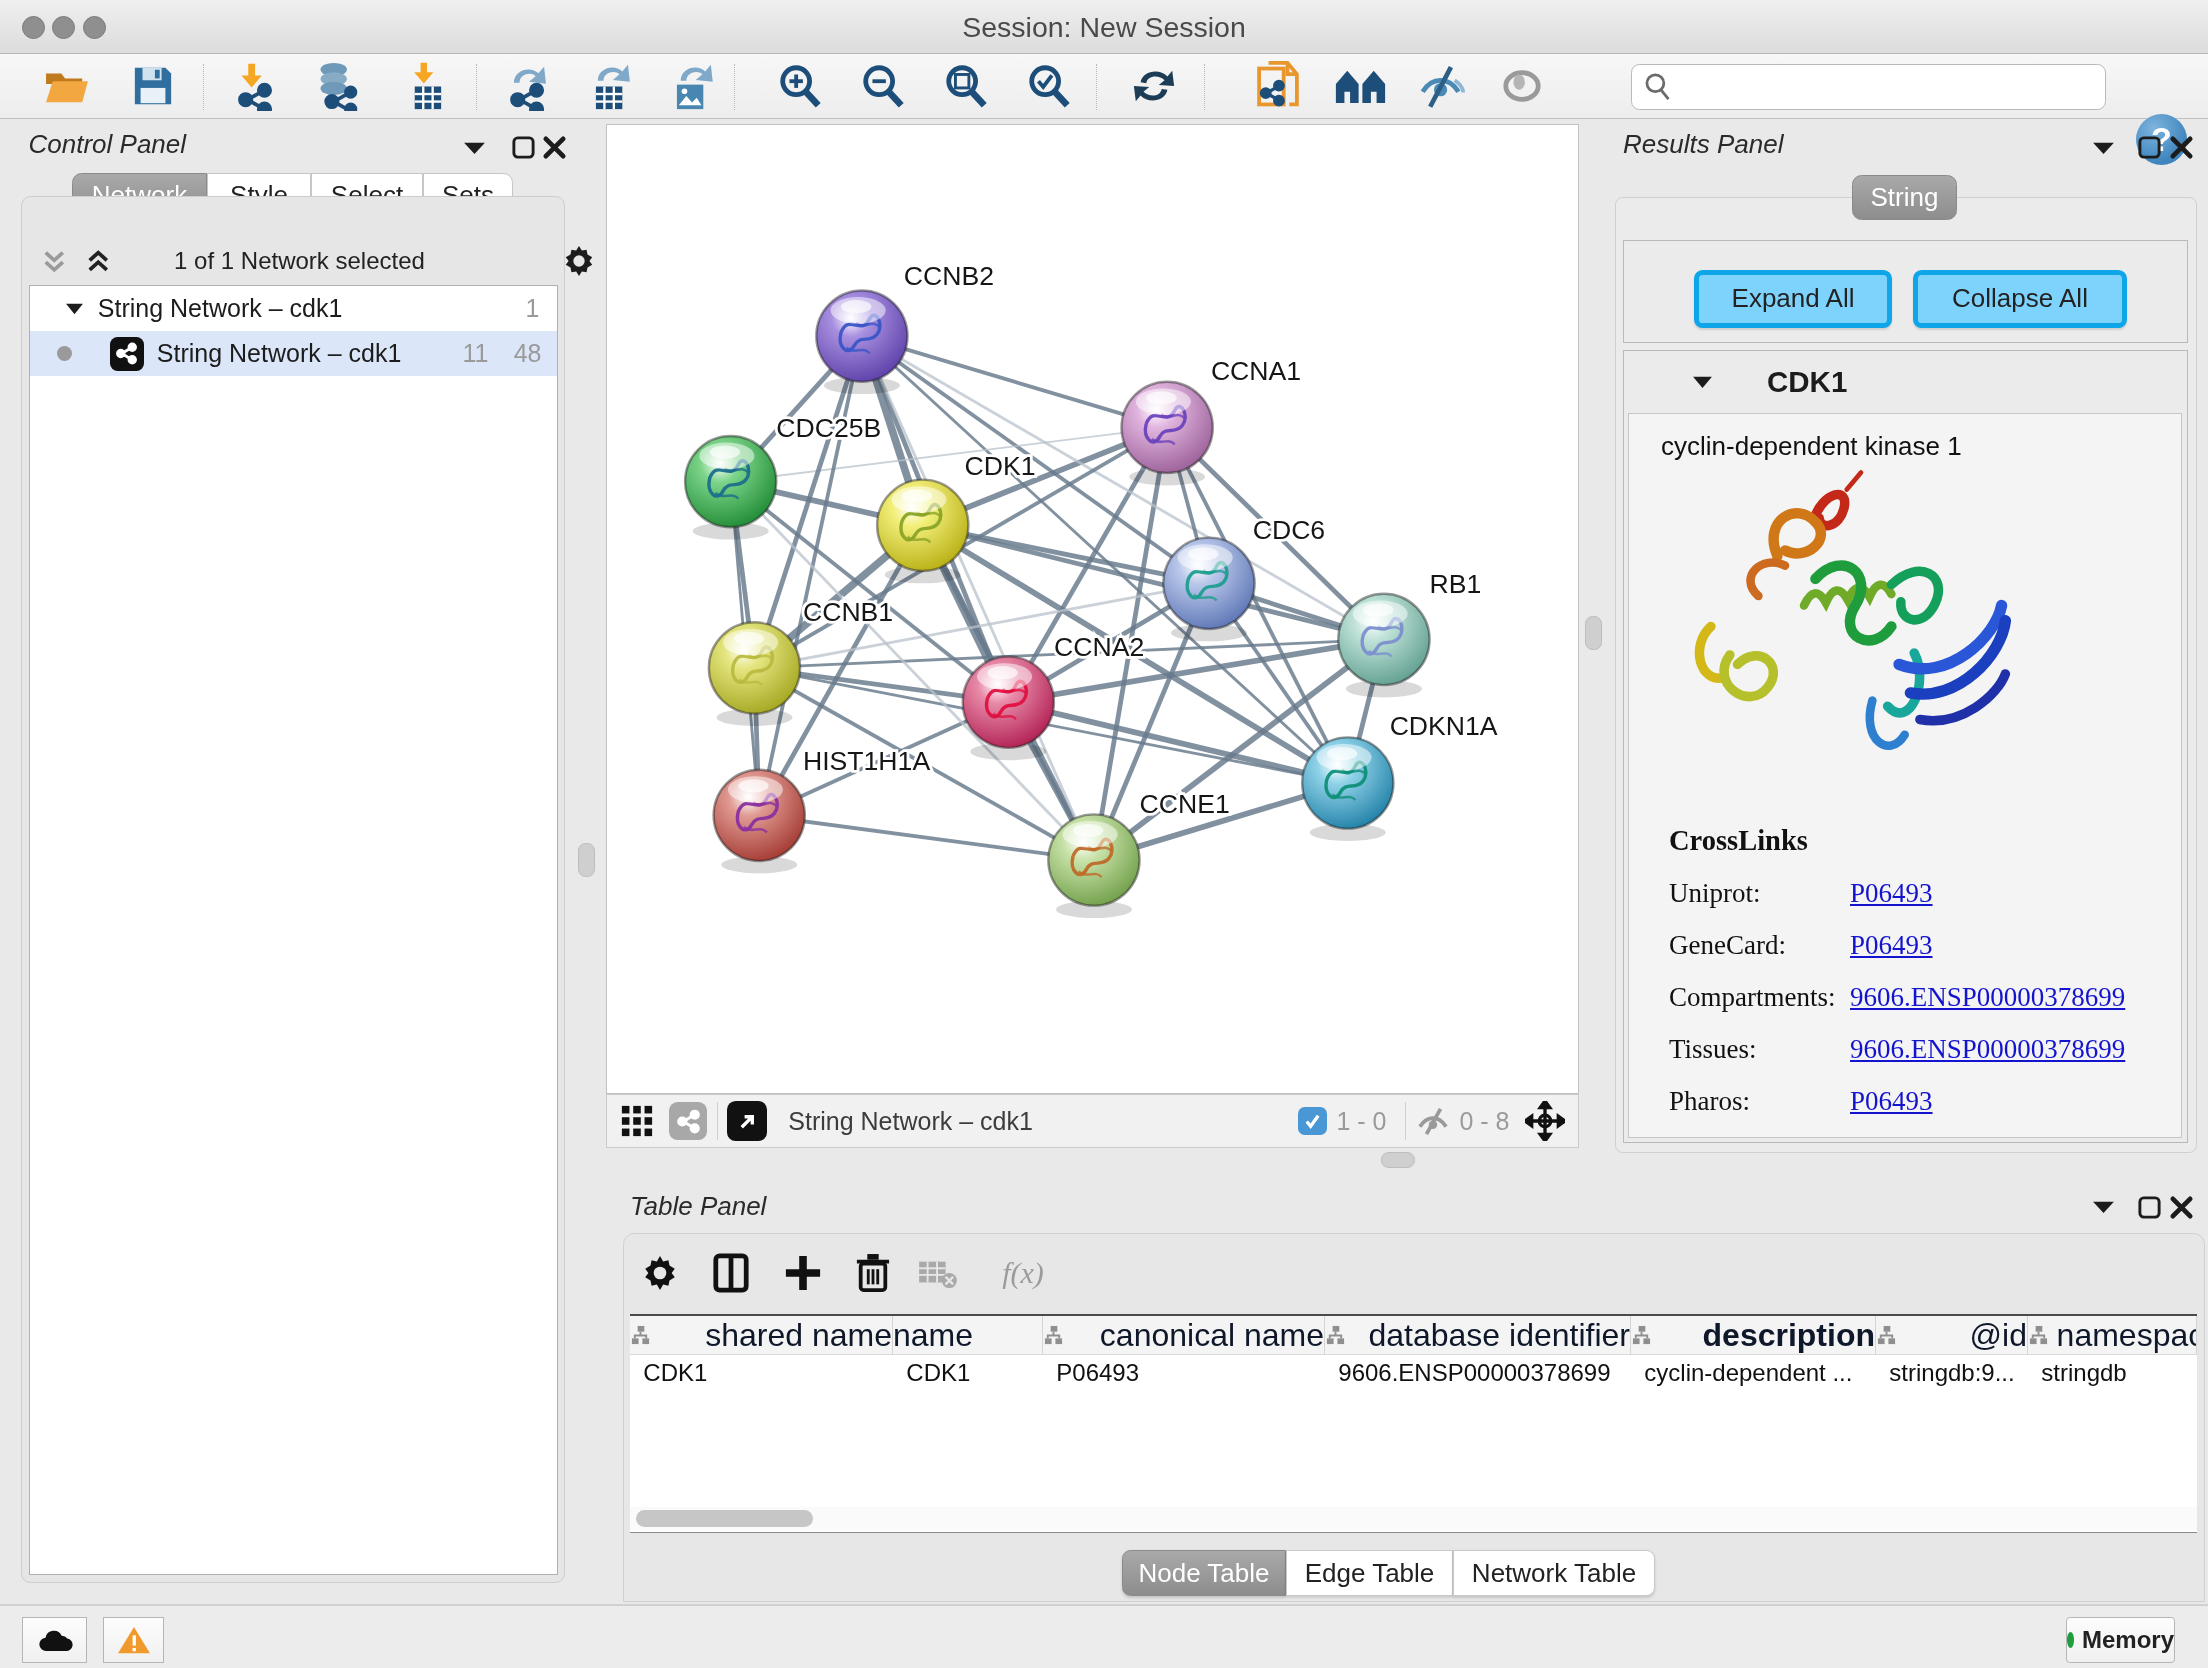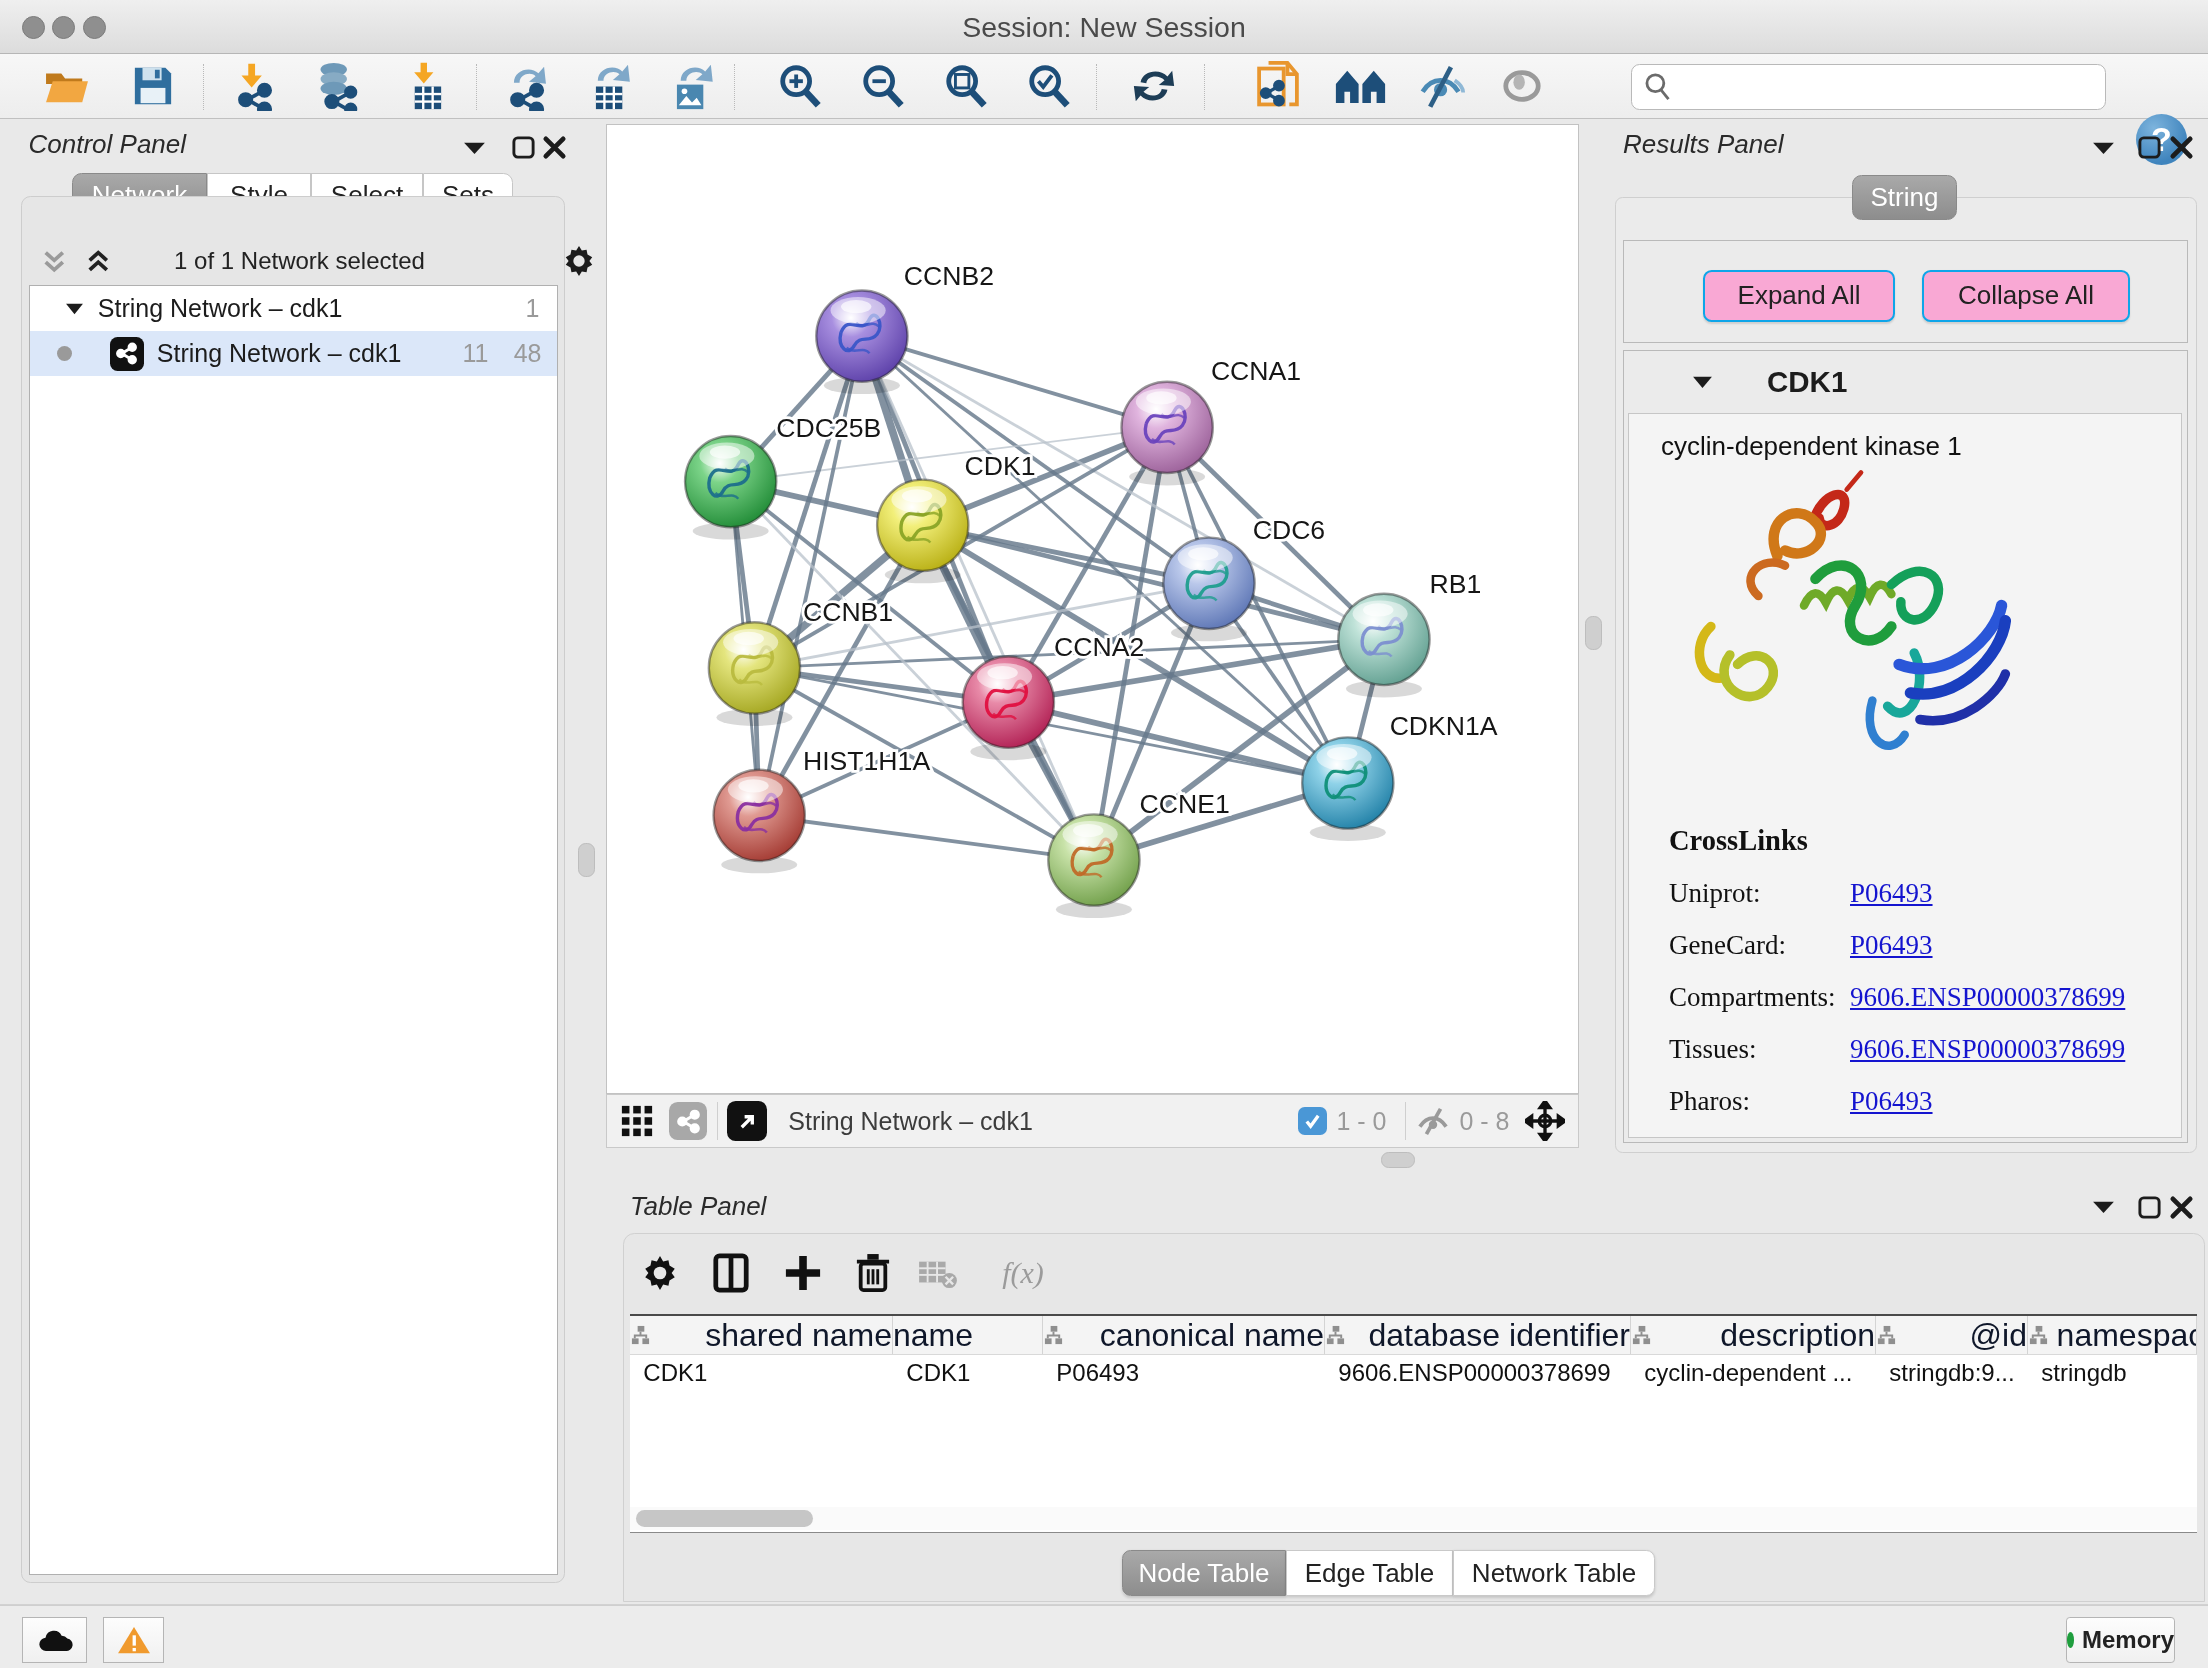--- a/index.html
+++ b/index.html
@@ -47,22 +47,22 @@
   .nv-sep{height:38px;border-left:1px solid #cfcfcf;margin:0 9.5px;}
   #nv-title{font-size:25px;color:#3c3c3c;margin-left:21px;flex:1;}
   .nv-count{font-size:25px;color:#9a9a9a;margin:0 9.5px;}
 
   .handle-v{width:15px;height:32px;border-radius:7.6px;background:#cfcfcf;border:1px solid #bdbdbd;}
   .handle-h{width:32px;height:14.3px;border-radius:7.6px;background:#cfcfcf;border:1px solid #bdbdbd;}
 
   
   #rp-outer{left:1615px;top:197px;width:580px;height:954px;background:#ebebeb;border:1px solid #cfcfcf;border-radius:7.6px;}
   #rp-btnbox{left:1623px;top:240px;width:565px;height:103px;background:#ebebeb;border:1px solid #b9b9b9;box-sizing:border-box;}
-  .rp-btn{position:absolute;top:28.5px;height:48px;background:#f9a8d4;border:2px solid #0ea5e9;border-radius:8.6px;
-          display:flex;align-items:center;justify-content:center;font-size:26px;color:#222;box-shadow:0 1.9px 1.9px rgba(0,0,0,.12);margin-left:9px;}
+  .rp-btn{position:absolute;top:28.5px;height:48px;background:#7dd3fc;border:5px solid #0ea5e9;border-radius:8.6px;
+          display:flex;align-items:center;justify-content:center;font-size:26px;color:#222;box-shadow:0 1.9px 1.9px rgba(0,0,0,.12);}
   #rp-section{left:1623px;top:350px;width:565px;height:793px;border:1px solid #b9b9b9;background:#ebebeb;box-sizing:border-box;}
   #rp-sechdr{left:1628px;top:354px;width:554px;height:55px;display:flex;align-items:center;}
   #rp-content{left:1628px;top:413px;width:554px;height:725px;background:#f4f4f4;border:1px solid #c6c6c6;box-sizing:border-box;}
   #rp-desc{position:absolute;left:32px;top:17px;font-size:26px;color:#111;}
   #crosslinks{position:absolute;left:40px;top:411px;font-family:"Liberation Serif","DejaVu Serif",serif;}
   #cl-head{font-size:28.5px;font-weight:bold;color:#111;}
   .cl-row{display:flex;margin-top:21px;font-size:27px;}
   .cl-label{width:181px;color:#111;}
   .cl-value{color:#1414cf;text-decoration:underline;}
 
@@ -828,21 +828,21 @@
               <g fill="#8f8f8f">
                 <rect x="8" y="1" width="7" height="6"></rect>
                 <rect x="2" y="14" width="7" height="6"></rect>
                 <rect x="13" y="14" width="7" height="6"></rect>
               </g>
               <path d="M11 7 v4 M5 14 v-3 h12 v3" stroke="#8f8f8f" stroke-width="2" fill="none"></path>
             </svg>
           </span>
           <span>database identifier</span>
         </div>
-        <div class="th" style="width: 245px; flex: 0 0 245px;">
+        <div class="th" style="width: 245px; flex: 0 0 245px; font-weight: bold;">
           <span>
             <svg width="21" height="21" viewBox="0 0 22 22">
               <g fill="#8f8f8f">
                 <rect x="8" y="1" width="7" height="6"></rect>
                 <rect x="2" y="14" width="7" height="6"></rect>
                 <rect x="13" y="14" width="7" height="6"></rect>
               </g>
               <path d="M11 7 v4 M5 14 v-3 h12 v3" stroke="#8f8f8f" stroke-width="2" fill="none"></path>
             </svg>
           </span>

